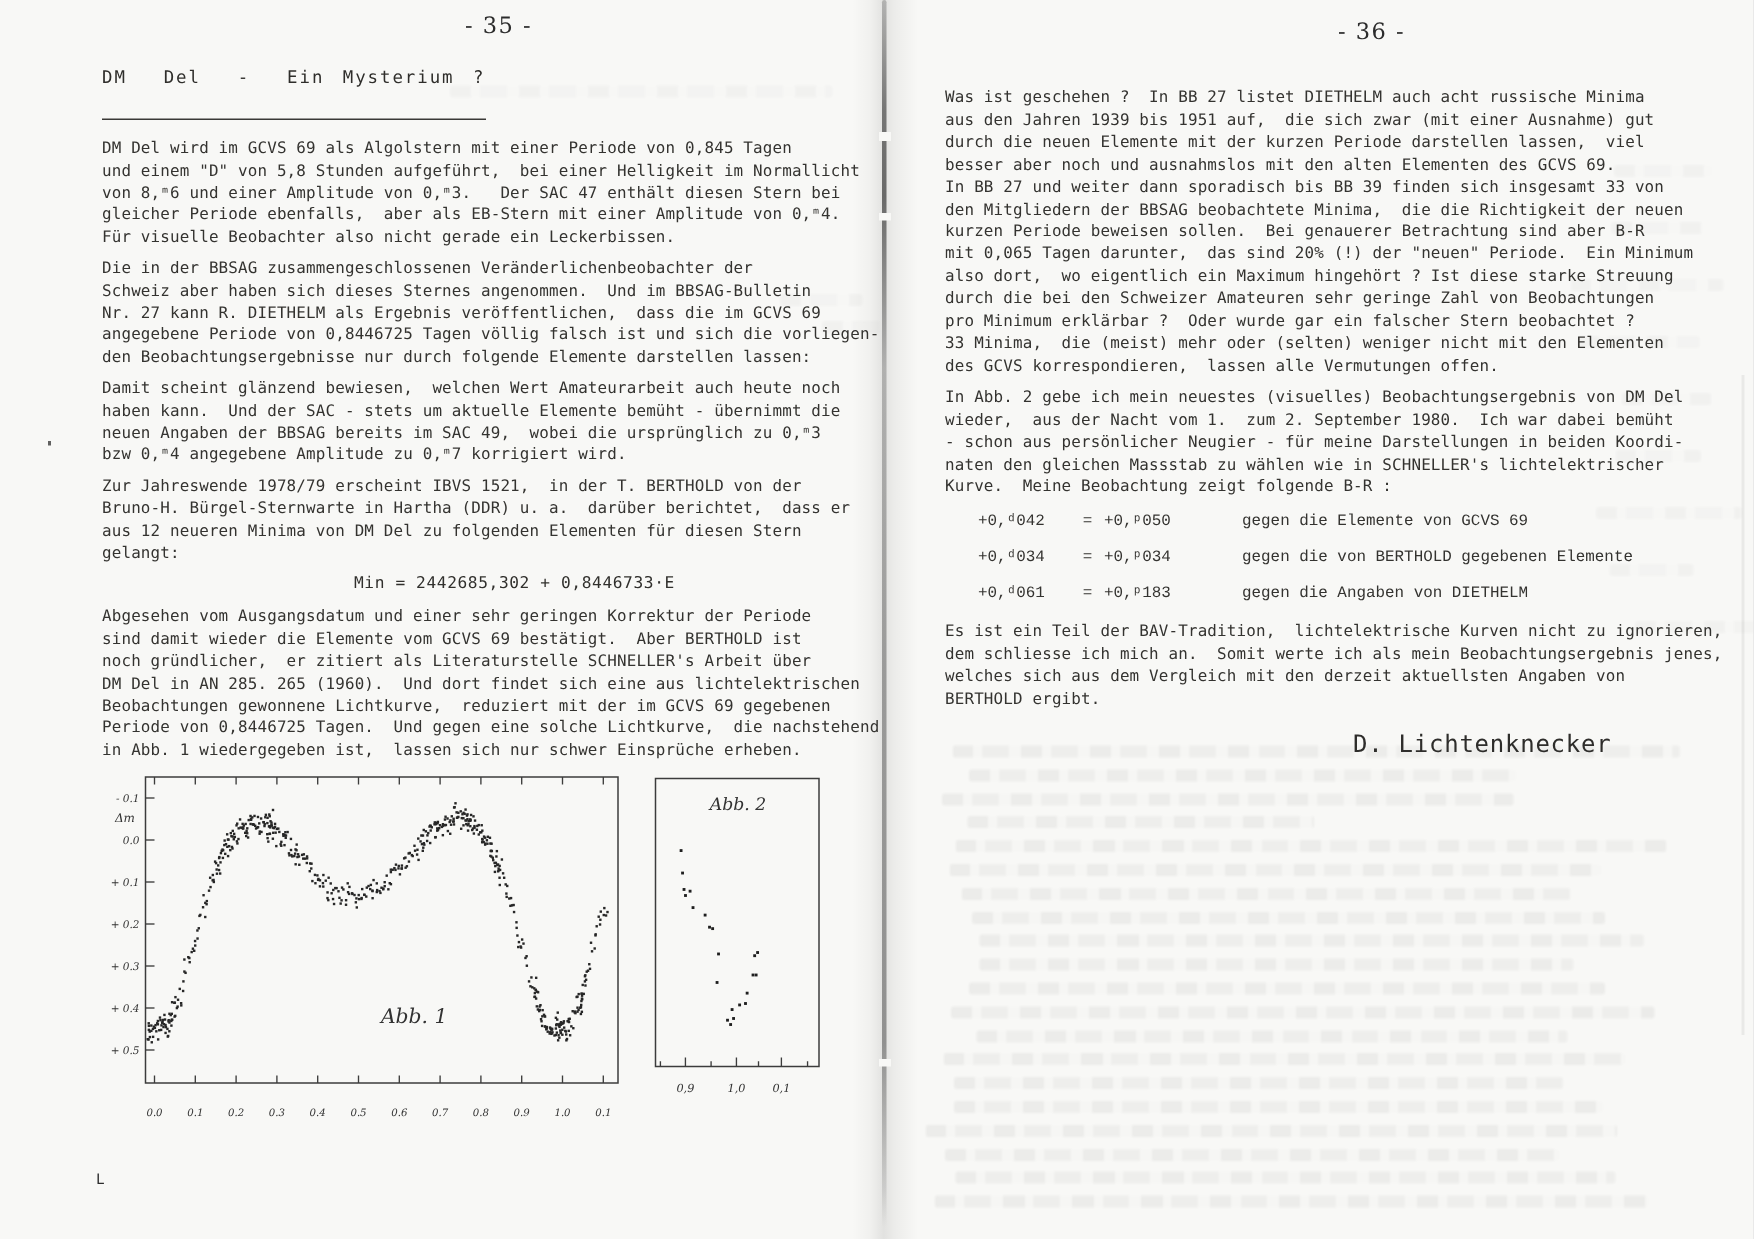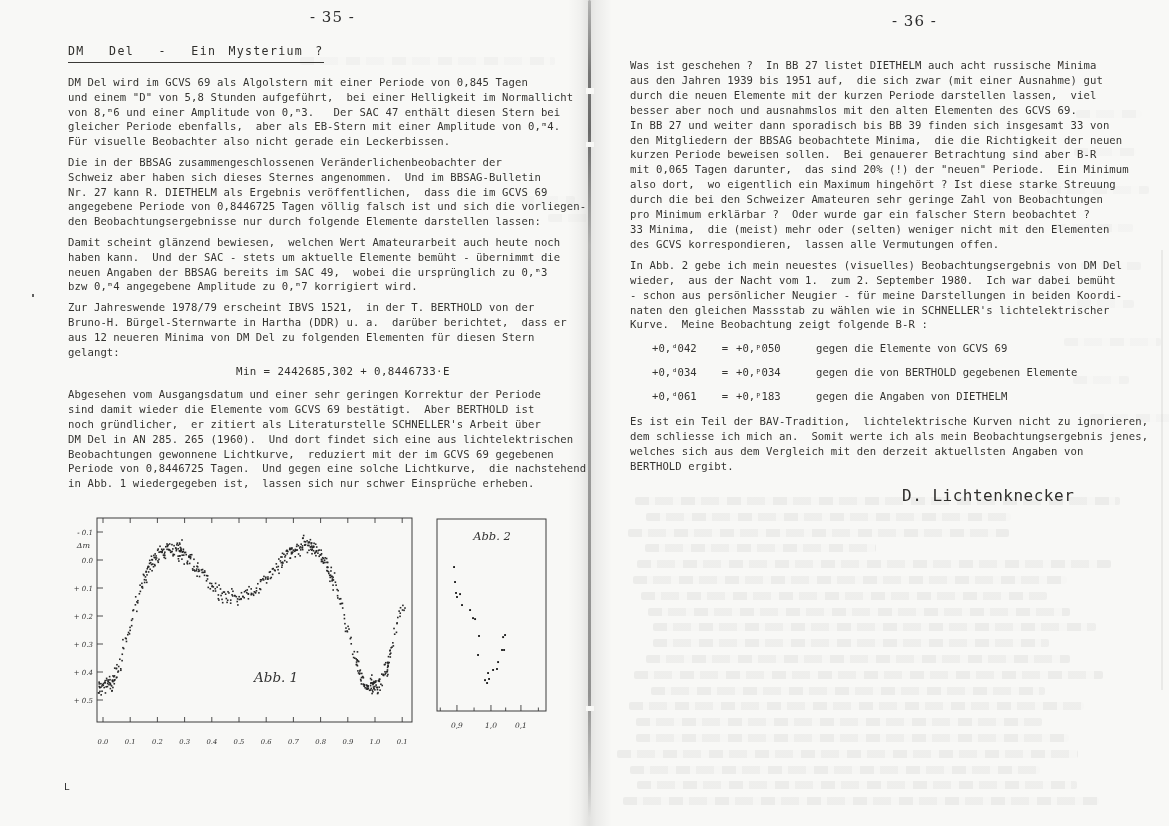--- a/index.html
+++ b/index.html
@@ -16,32 +16,32 @@
   .tw{
     margin:0 0 6px 0;
     font-size:10.6px;line-height:14.9px;
     white-space:pre;letter-spacing:0.1px;
     color:#343330;
   }
   .col-left .tw{line-height:14.8px;}
   .title-wrap{margin:0 0 12px 0;}
   .title{
     display:inline-block;font-size:11.6px;letter-spacing:1.3px;word-spacing:4px;
-    white-space:pre;padding-bottom:4px;border-bottom:1.6px solid #3a3936;color:#2f2e2b;
+    white-space:pre;padding-bottom:21px;border-bottom:1.6px solid #3a3936;color:#2f2e2b;
   }
   .formula{
     margin:3px 0 9px 168px;font-size:10.8px;letter-spacing:0.4px;
     white-space:pre;color:#31302d;
   }
   .br-block{margin:10px 0 8px 22px;}
-  .br-row{display:flex;align-items:baseline;margin-bottom:12px;font-size:10.6px;color:#343330;}
+  .br-row{display:flex;align-items:baseline;margin-bottom:12px;font-size:10.6px;color:#343330;font-family:Liberation Mono, monospace;}
   .br-days{width:62px;white-space:pre;}
   .br-eq{width:22px;text-align:center;}
   .br-phase{width:76px;white-space:pre;margin-left:0;}
-  .br-label{margin-left:4px;white-space:pre;}
+  .br-label{margin-left:16px;white-space:pre;}
   .signature{margin:12px 0 0 272px;font-size:16px;letter-spacing:0.5px;white-space:pre;}
   
   .pageno{
     position:absolute;font-family:"DejaVu Serif",serif;
     font-size:15px;letter-spacing:1px;color:#2c2c2c;
   }
   .pageno-left{left:310px;top:8px;}
   .pageno-right{left:892px;top:12px;}
   
   .gutter{

